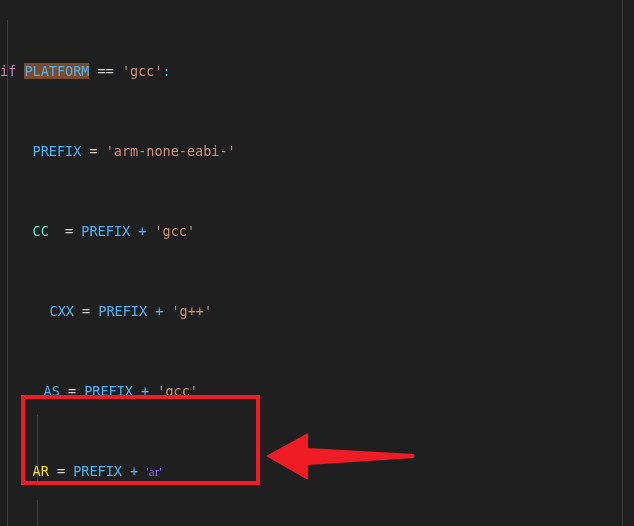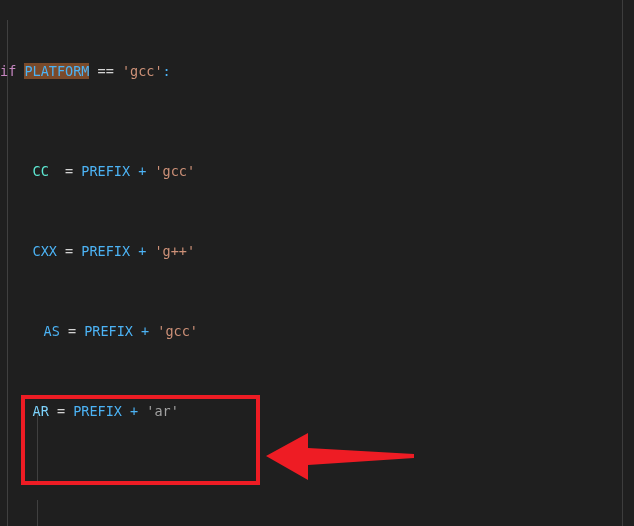--- a/index.html
+++ b/index.html
@@ -86,28 +86,29 @@
   <div class="ruler" style="left: 622px; background: rgb(61, 61, 61);"></div>
 
   <div class="guide" style="left: 7px; top: 20px; height: 506px; background: rgb(64, 64, 64);"></div>
   <div class="guide" style="left: 37px; top: 415px; height: 70px; background: rgb(64, 64, 64);"></div>
   <div class="guide" style="left: 37px; top: 500px; height: 26px; background: rgb(64, 64, 64);"></div>
 
   <div id="code">
 
     <div class="line"><span class="kw" style="color: rgb(197, 134, 192);">if</span><span class="op" style="color: rgb(212, 212, 212);"> </span><span class="sel" style="background: rgb(122, 74, 42); color: rgb(76, 179, 245);">PLATFORM</span><span class="op" style="color: rgb(212, 212, 212);"> == </span><span class="str" style="color: rgb(206, 145, 120);">'gcc'</span><span class="pun" style="color: rgb(76, 179, 245);">:</span></div>
 
+    <div class="line">    <span class="var" style="color: rgb(76, 179, 245);">PREFIX</span><span class="op" style="color: rgb(212, 212, 212);"> = </span><span class="str" style="color: rgb(206, 145, 120);">'arm-none-eabi-'</span></div>
 
     <div class="line">    <span class="var" style="color: #5eead4;">CC</span><span class="op" style="color: rgb(212, 212, 212);">  = </span><span class="var" style="color: rgb(76, 179, 245);">PREFIX</span><span class="opb" style="color: rgb(76, 179, 245);"> + </span><span class="str" style="color: rgb(206, 145, 120);">'gcc'</span></div>
 
-    <div class="line">    <span class="var" style="color: rgb(76, 179, 245);">CXX</span><span class="op" style="color: rgb(212, 212, 212);"> = </span><span class="var" style="color: rgb(76, 179, 245);">PREFIX</span><span class="opb" style="color: rgb(76, 179, 245);"> + </span><span class="str" style="color: rgb(206, 145, 120);">'g++'</span></div>
+    <div class="line">    <span class="var" style="color: rgb(76, 179, 245); margin-left: 17px;">CXX</span><span class="op" style="color: rgb(212, 212, 212);"> = </span><span class="var" style="color: rgb(76, 179, 245);">PREFIX</span><span class="opb" style="color: rgb(76, 179, 245);"> + </span><span class="str" style="color: rgb(206, 145, 120);">'g++'</span></div>
 
     <div class="line">    <span class="var" style="color: rgb(76, 179, 245); margin-left: 11px;">AS</span><span class="op" style="color: rgb(212, 212, 212);"> = </span><span class="var" style="color: rgb(76, 179, 245);">PREFIX</span><span class="opb" style="color: rgb(76, 179, 245);"> + </span><span class="str" style="color: rgb(206, 145, 120);">'gcc'</span></div>
 
-    <div class="line">    <span class="var" style="color: #7dd3fc;">AR</span><span class="op" style="color: rgb(212, 212, 212);"> = </span><span class="var" style="color: rgb(76, 179, 245);">PREFIX</span><span class="opb" style="color: rgb(76, 179, 245);"> + </span><span class="str" style="color: #a3a3a3;">'ar'</span></div>
+    <div class="line">    <span class="var" style="color: #fde047;">AR</span><span class="op" style="color: rgb(212, 212, 212);"> = </span><span class="var" style="color: rgb(76, 179, 245);">PREFIX</span><span class="opb" style="color: rgb(76, 179, 245);"> + </span><span class="str" style="color: #8b5cf6; font-family: Liberation Serif, serif;">'ar'</span></div>
 
     
 
     
 
     
 
     
 
     

